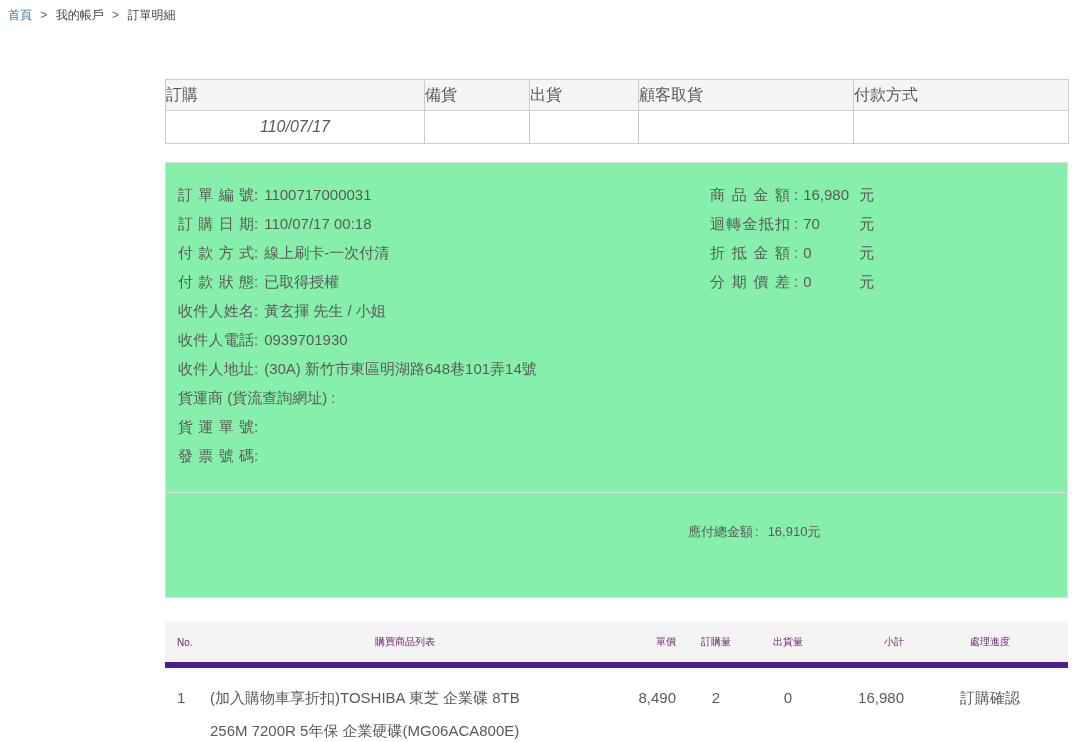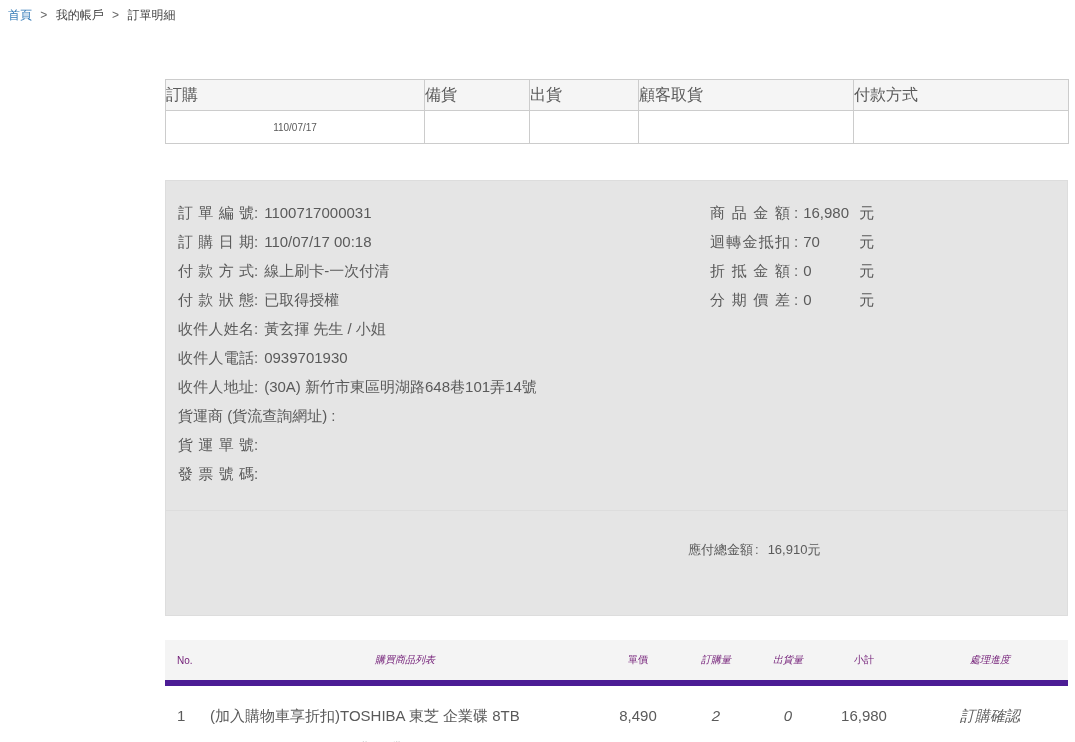--- a/index.html
+++ b/index.html
@@ -24,25 +24,25 @@
     border-collapse: collapse; table-layout: fixed;
     width: 903px; margin-top: 56px;
   }
   .status-table th {
     border: 1px solid #ccc; background: #f5f5f5;
     font-weight: normal; font-size: 16px; color: #5a5a5a;
     height: 31px; text-align: left;
   }
   .status-table td {
     border: 1px solid #ccc; background: #fff;
-    font-size: 10px; height: 33px; text-align: center;
-  }
-
-  
-  .info-box { margin-top: 36px; border: 1px solid #ddd; background: #e5e5e5; }
+    font-size: 16px; height: 33px; text-align: center; font-style: italic;
+  }
+
+  
+  .info-box { margin-top: 18px; border: 1px solid #ddd; background: #86efac; }
   .info-main { position: relative; padding: 17px 12px 22px 12px; }
   .info-row { line-height: 29px; height: 29px; font-size: 15px; white-space: nowrap; }
   .info-row .lbl {
     display: inline-block; width: 76px;
     text-align: justify; text-align-last: justify; vertical-align: top;
   }
   .info-row.wide .lbl { width: auto; text-align-last: auto; }
   .info-row .colon { margin: 0 6px 0 0; }
   .info-right { position: absolute; left: 544px; top: 17px; }
   .info-right .lbl { width: 80px; }
@@ -63,22 +63,22 @@
   }
   .product-table th {
     background: #f4f4f4; border-bottom: 6px solid #4c1d95;
     font-weight: normal; font-size: 10px; color: #701a75;
     height: 43px; vertical-align: middle;
   }
   .product-table td {
     font-size: 15px; line-height: 33px; vertical-align: top; padding-top: 13px;
   }
   .al { text-align: left; }
-  .ac { text-align: center; font-style: italic; }
-  .ar { text-align: center; }
+  .ac { text-align: center; }
+  .ar { text-align: right; }
   .pad-l { padding-left: 12px; }
   .col-price { padding-right: 4px; }
   .col-subtotal { padding-right: 8px; }
   .product-name { display: inline-block; max-width: 330px; white-space: normal; cursor: pointer; }
 </style>
 </head>
 <body>
 
 <nav class="breadcrumb">
   <a>首頁</a>

